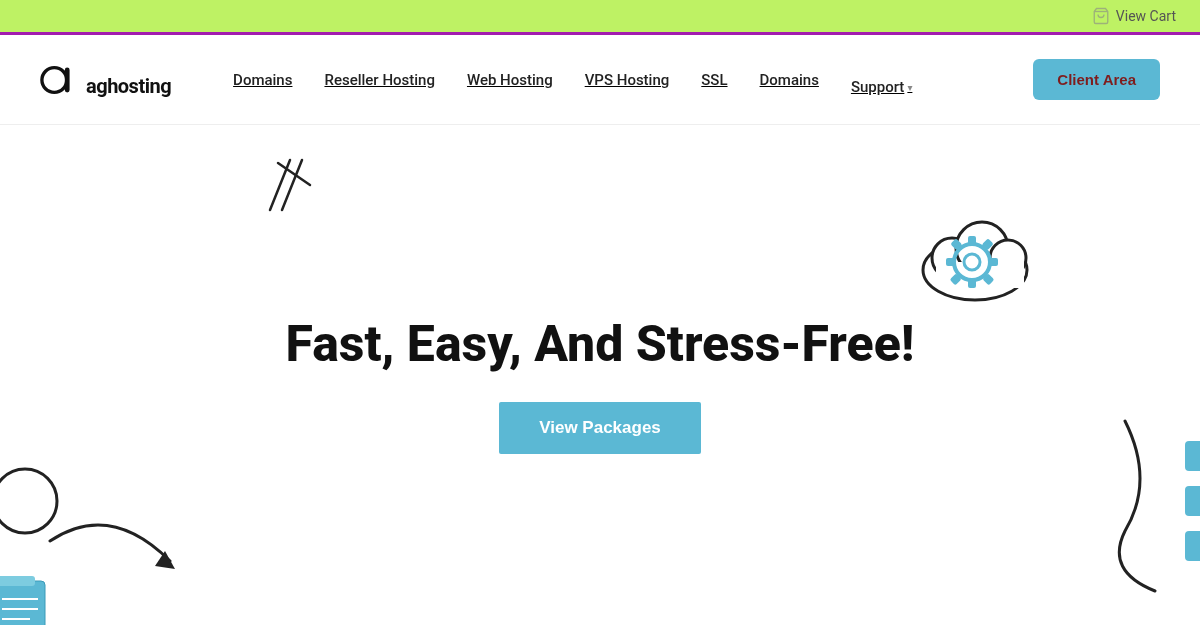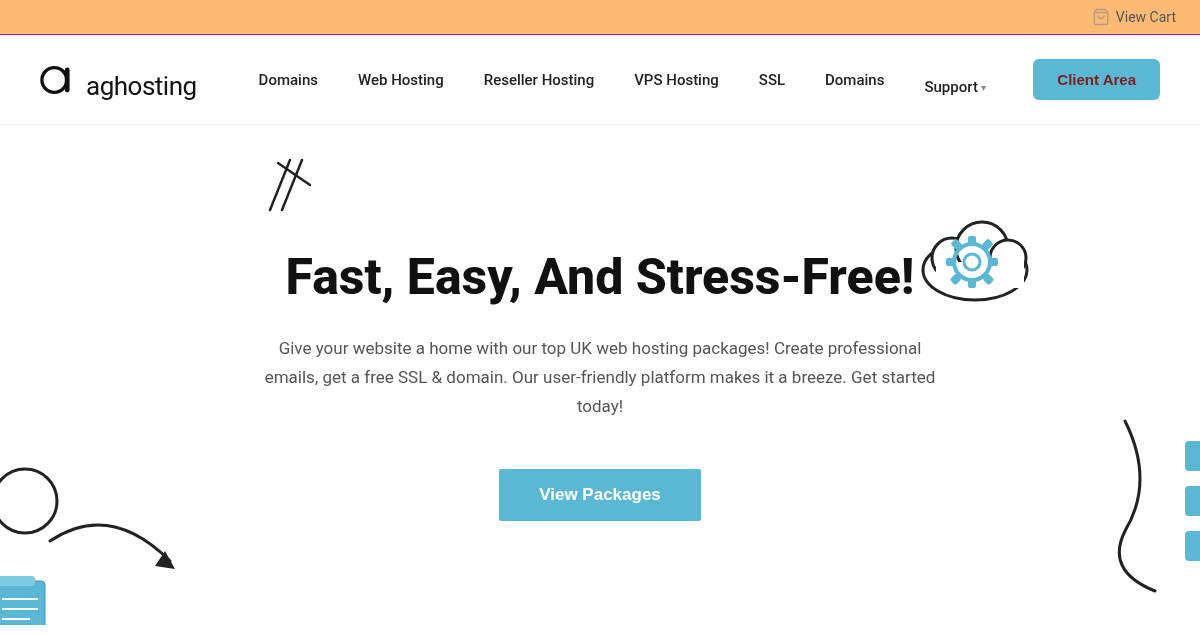--- a/index.html
+++ b/index.html
@@ -10,26 +10,26 @@
 
     body {
       font-family: -apple-system, BlinkMacSystemFont, 'Segoe UI', Roboto, sans-serif;
       background: #fff;
       width: 1200px;
       overflow-x: hidden;
     }
 
     
     .top-bar {
-      background: #fdba74;
+      background: #bef264;
       display: flex;
       justify-content: flex-end;
       align-items: center;
       padding: 12px 24px;
-      border-bottom: 1px solid #a21caf;
+      border-bottom: 3px solid #a21caf;
       height: 35px;
     }
 
     .view-cart-link {
       display: flex;
       align-items: center;
       gap: 6px;
       color: #555;
       text-decoration: none;
       font-size: 14px;
@@ -58,32 +58,33 @@
       text-decoration: none;
       margin-right: 50px;
     }
 
     .logo-icon {
       width: 42px;
       height: 42px;
     }
 
     .logo-text {
-      font-size: 26px;
-      font-weight: 400;
+      font-size: 20px;
+      font-weight: 700;
       color: #111;
       letter-spacing: -0.5px;
       margin-top: 12px;
     }
 
     nav {
       display: flex;
       align-items: center;
-      gap: 16px;
+      gap: 8px;
       flex: 1;
+      text-decoration: underline;
     }
 
     .nav-link {
       color: #222;
       text-decoration: none;
       font-size: 15px;
       font-weight: 500;
       padding: 8px 12px;
       border-radius: 4px;
       white-space: nowrap;
@@ -231,22 +232,22 @@
   <a href="#" class="logo">
     <svg class="logo-icon" viewBox="0 0 44 44">
       <circle cx="15" cy="22" r="13" fill="none" stroke="#111" stroke-width="3.5"></circle>
       <rect x="26" y="9" width="5" height="26" rx="2.5" fill="#111"></rect>
     </svg>
     <span class="logo-text">aghosting</span>
   </a>
 
   <nav>
     <a href="#" class="nav-link">Domains</a>
+    <a href="#" class="nav-link">Reseller Hosting</a>
     <a href="#" class="nav-link">Web Hosting</a>
-    <a href="#" class="nav-link">Reseller Hosting</a>
     <a href="#" class="nav-link">VPS Hosting</a>
     <a href="#" class="nav-link">SSL</a>
     <a href="#" class="nav-link">Domains</a>
     <a href="#" class="nav-link nav-link-dropdown">
       <span>Support</span>
       <span class="chevron">▾</span>
     </a>
   </nav>
 
   <button class="client-area-btn">Client Area</button>
@@ -309,17 +310,16 @@
       <rect x="90" y="40" width="38" height="30" rx="4" fill="#5bb8d4"></rect>
       <rect x="90" y="85" width="38" height="30" rx="4" fill="#5bb8d4"></rect>
       <rect x="90" y="130" width="38" height="30" rx="4" fill="#5bb8d4"></rect>
 
       <path d="M30 20 Q60 80 30 130 Q10 170 60 190" fill="none" stroke="#222" stroke-width="3" stroke-linecap="round"></path>
     </svg>
   </div>
 
   <div class="hero-content">
     <h1 class="hero-title">Fast, Easy, And Stress-Free!</h1>
-    <p class="hero-desc">Give your website a home with our top UK web hosting packages! Create professional emails, get a free SSL &amp; domain. Our user-friendly platform makes it a breeze. Get started today!</p>
     <button class="view-packages-btn">View Packages</button>
   </div>
 
 </section>
 
 </body></html>

